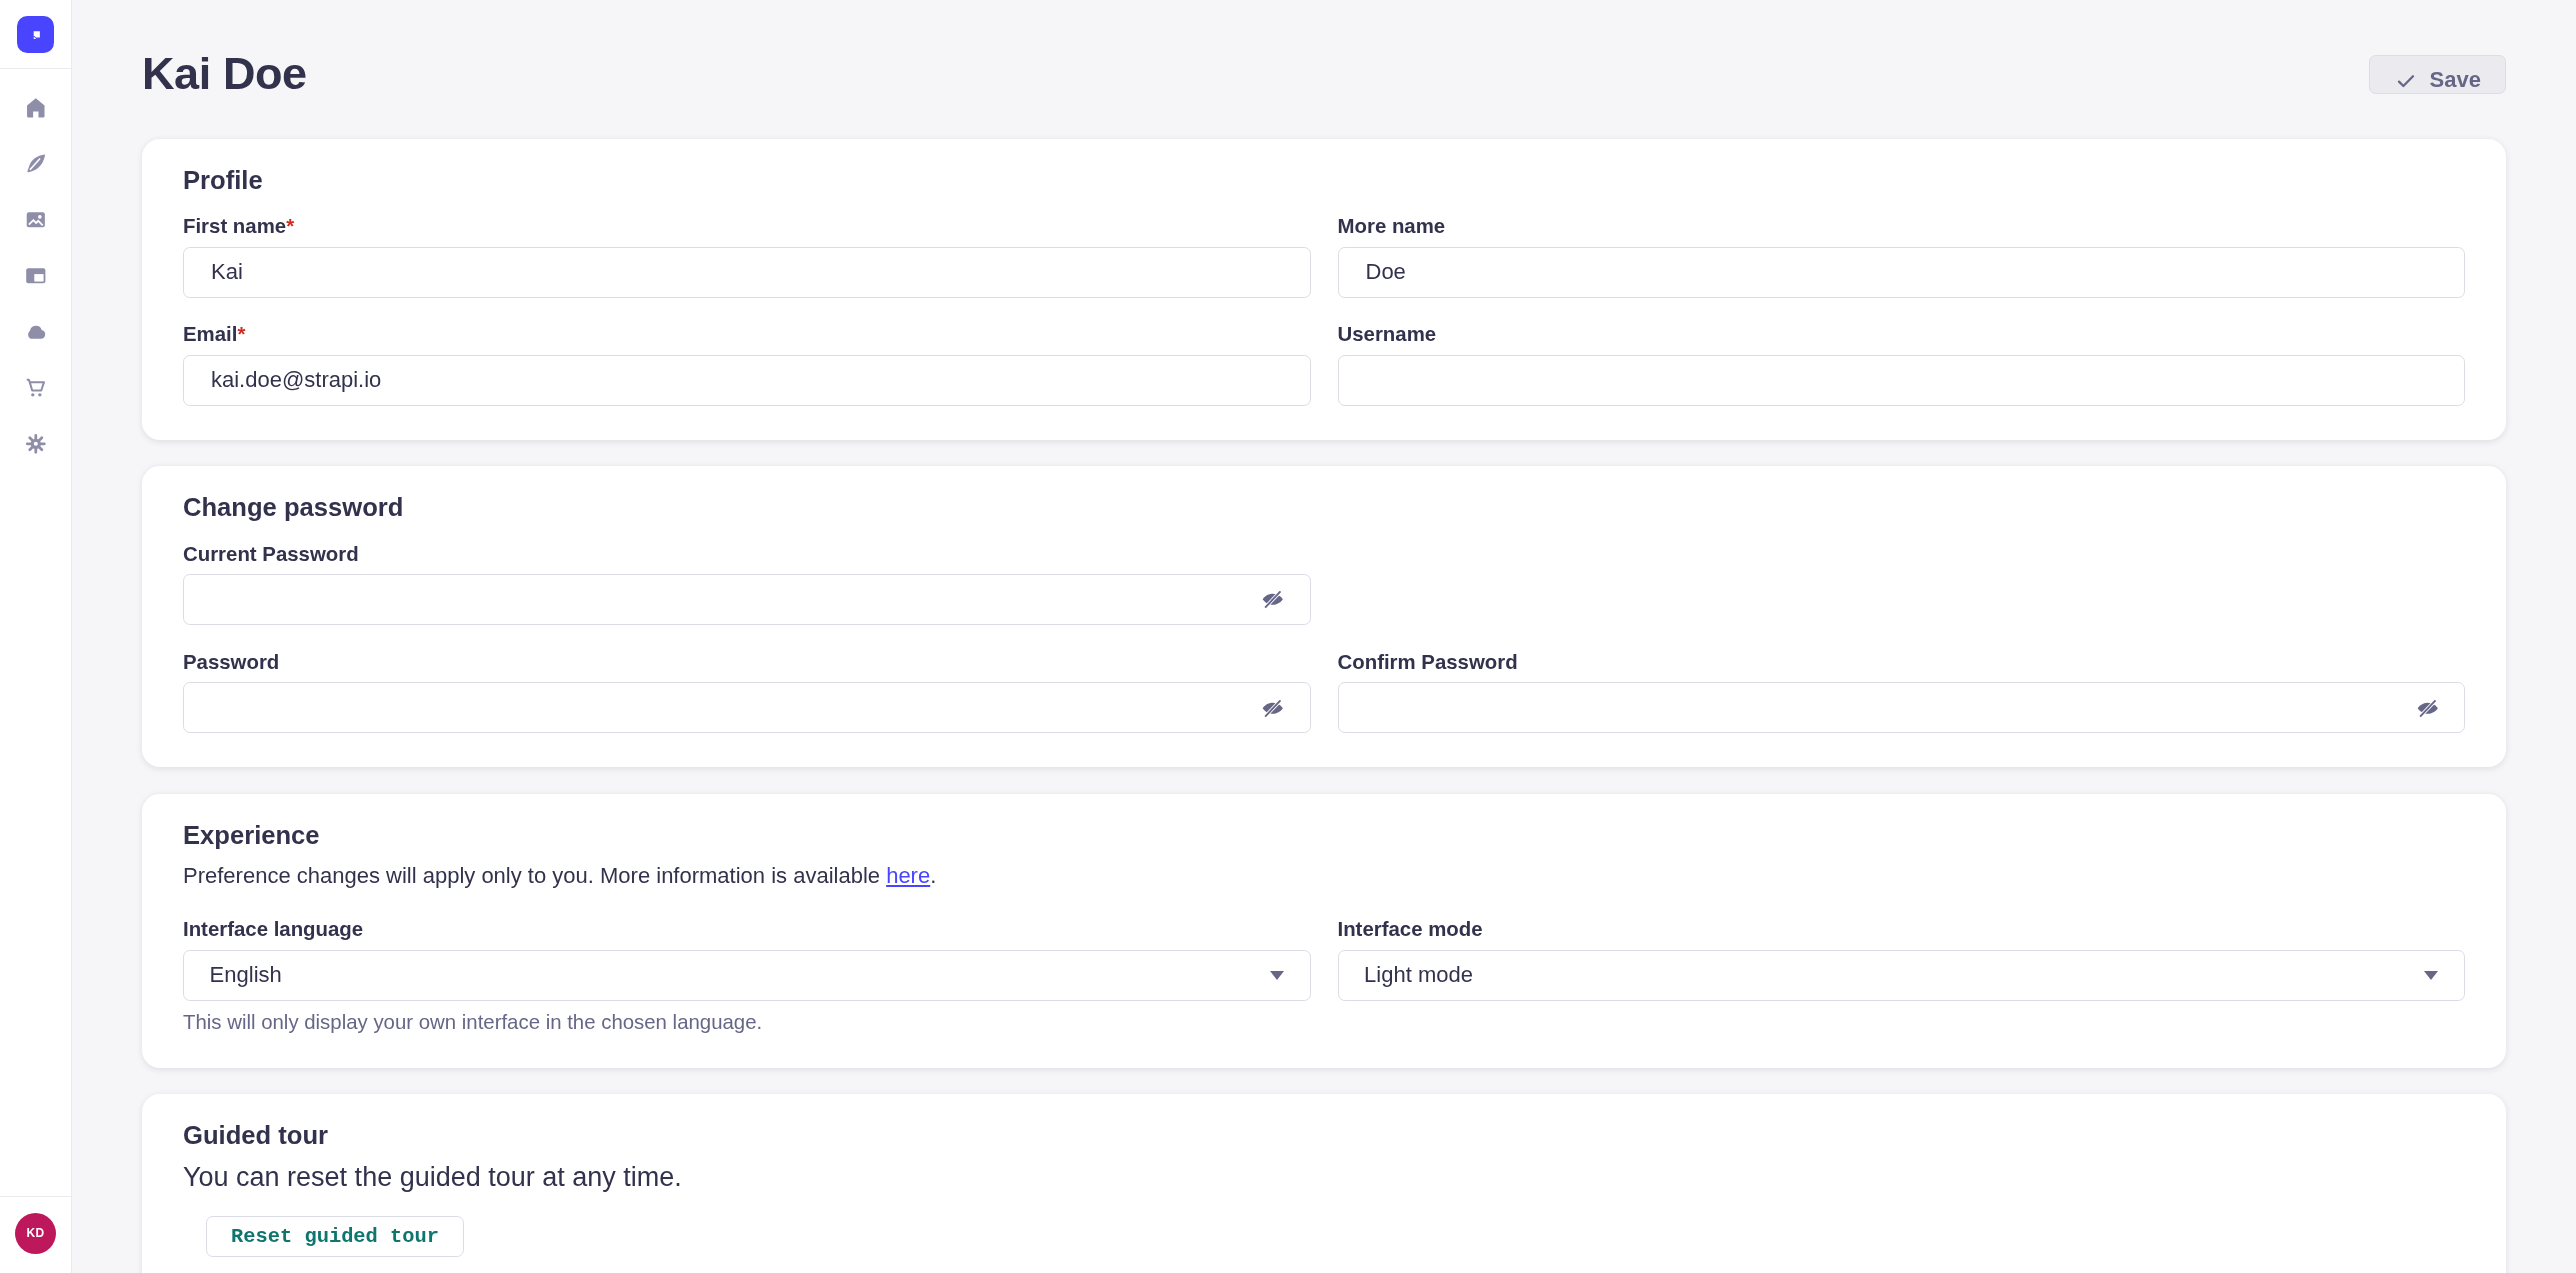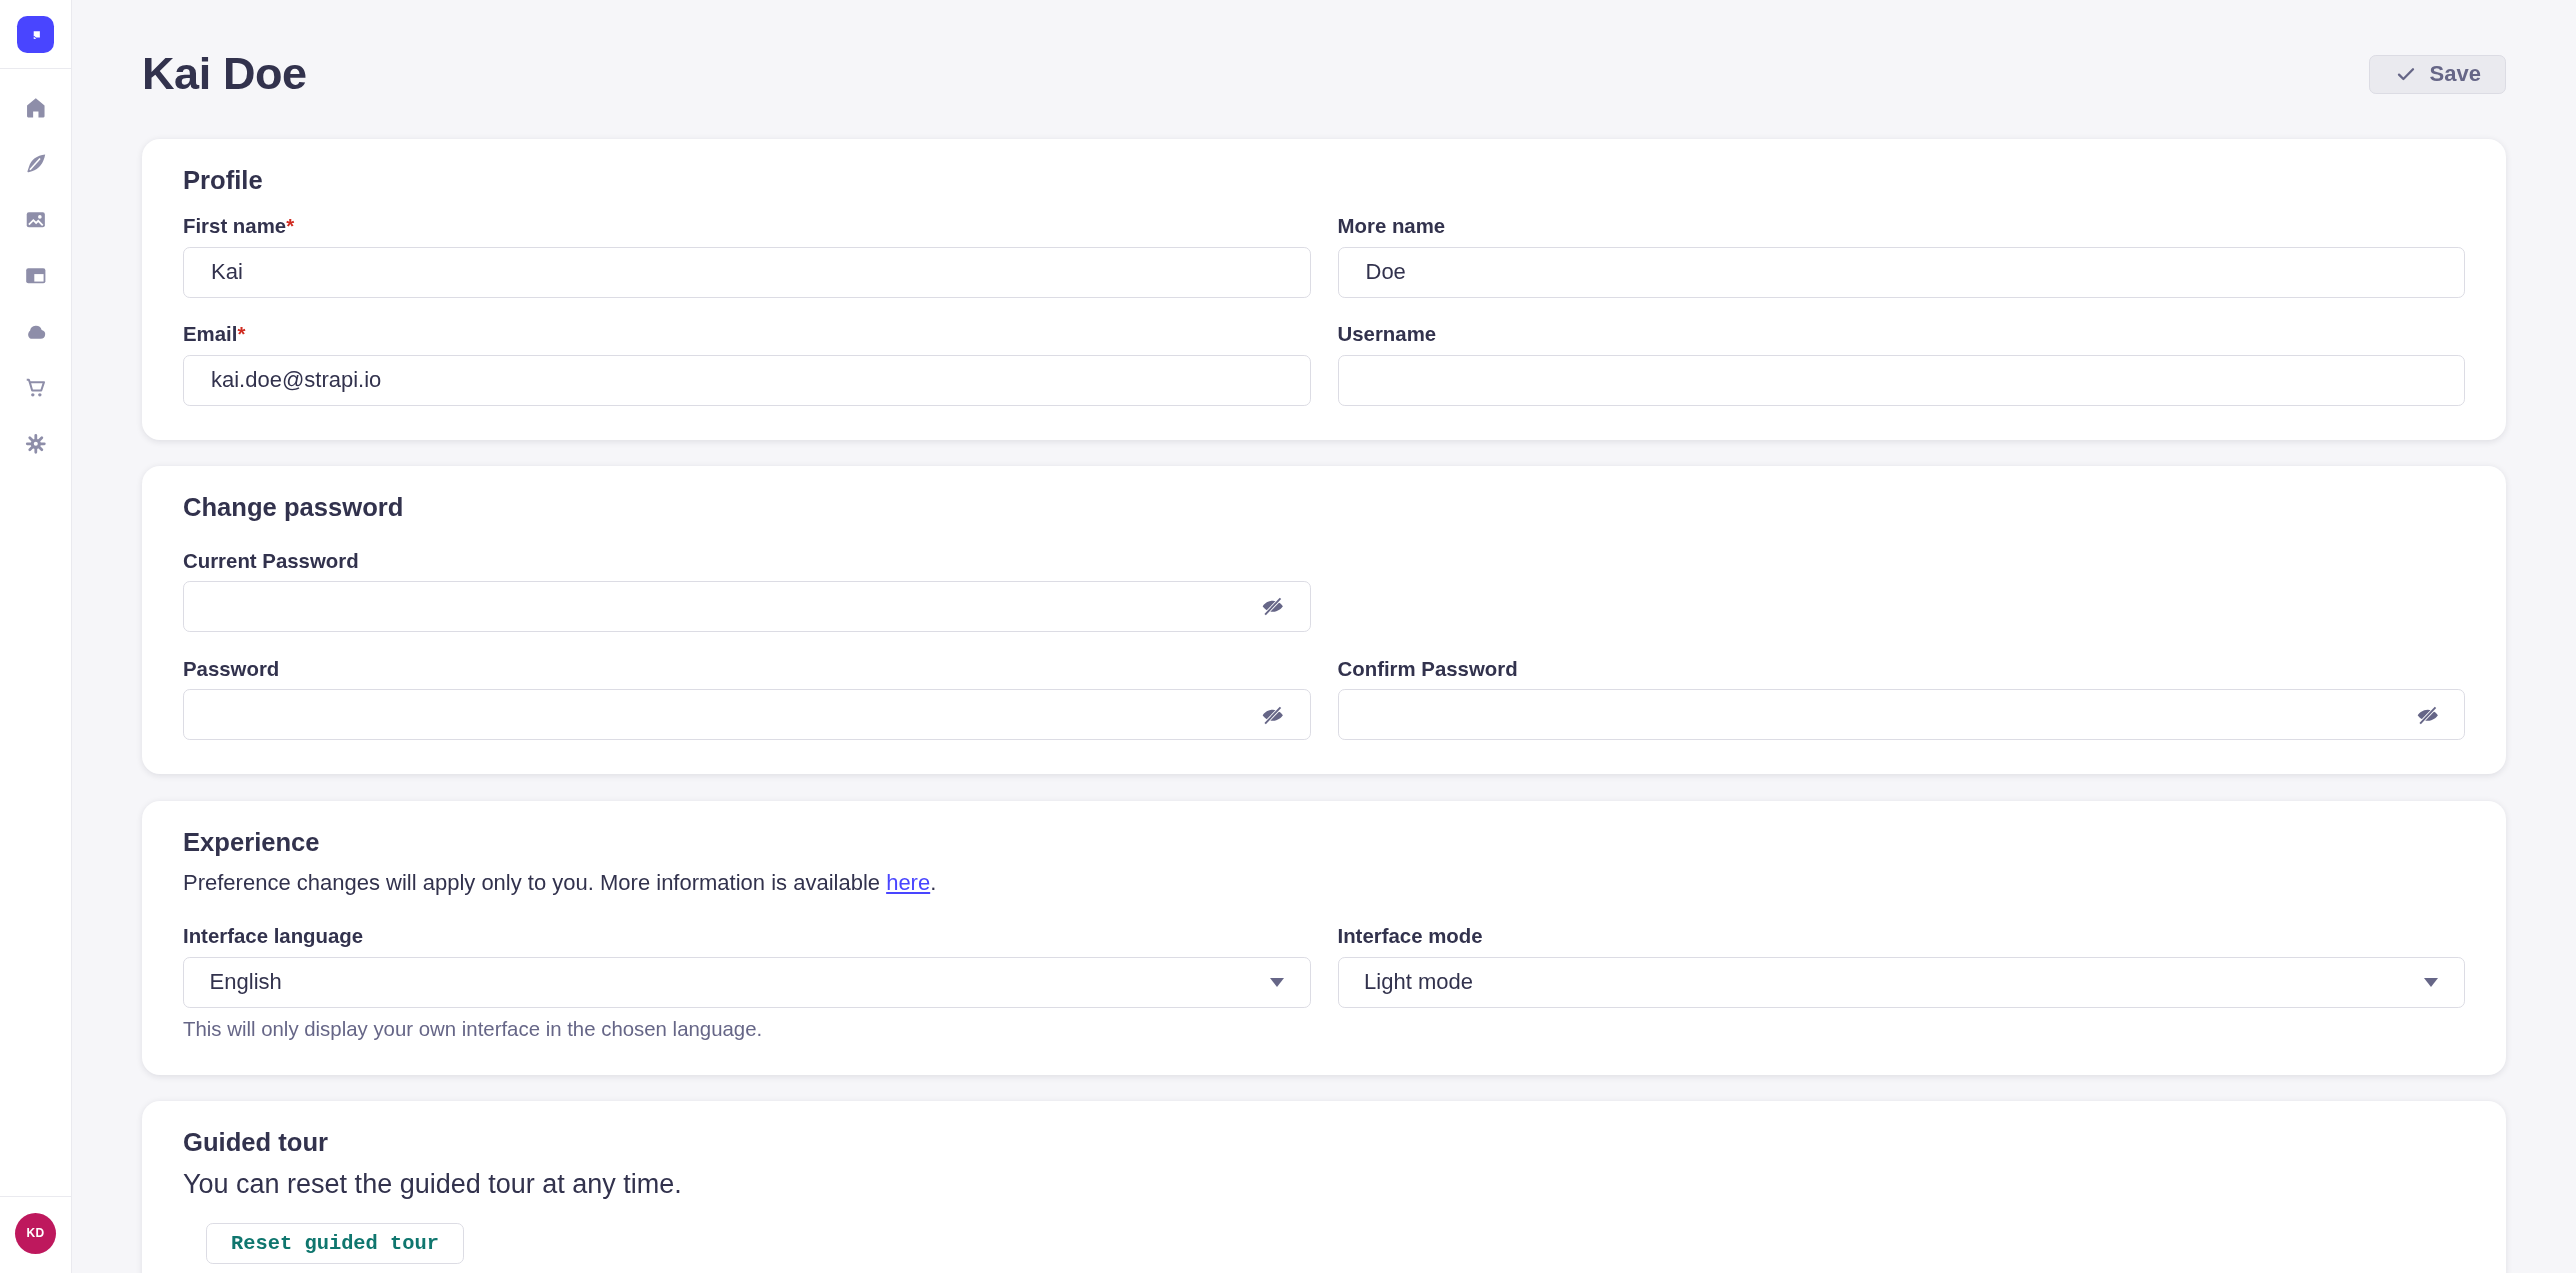--- a/index.html
+++ b/index.html
@@ -54,21 +54,21 @@
   .main { flex: 1; padding: 0 70px; }
   .page-header {
     display: flex; align-items: center; justify-content: space-between;
     padding: 48px 0 0; margin-bottom: 39px;
   }
   h1.page-title {
     margin: 0; font-size: 45px; font-weight: 700;
     letter-spacing: -0.4px; color: #32324d;
   }
   .save-btn {
-    display: flex; align-items: center; gap: 12px;
+    display: flex; align-items: flex-end; gap: 12px;
     height: 39px; padding: 0 24px;
     background: #eaeaef; border: 0.9px solid #dcdce4; border-radius: 6.8px;
     color: #666687; font-size: 22px; font-weight: 600;
     font-family: inherit; cursor: default;
   }
 
   
   .card {
     background: #ffffff; border-radius: 18px;
     box-shadow: 0 1.7px 6.8px rgba(33, 33, 52, 0.1);
@@ -116,21 +116,21 @@
   .hint { font-size: 20.4px; color: #666687; margin-top: 10.2px; }
   .desc { font-size: 22px; color: #32324d; margin: -6.8px 0 29px; }
   .desc a { color: #4945ff; text-decoration: underline; cursor: pointer; }
   .gt-desc { font-size: 27px; color: #32324d; margin: -8.5px 0 23px; }
   .tertiary-btn {
     height: 41px; padding: 0 24px;
     background: #ffffff; border: 0.9px solid #dcdce4; border-radius: 6.8px;
     font-size: 20.4px; font-weight: 600; color: #0f766e;
     font-family: Liberation Mono, monospace; cursor: pointer; margin-left: 23px;
   }
-  .cp-current { grid-row: 1; grid-column: 1; margin-top: 7px; }
+  .cp-current { grid-row: 1; grid-column: 1; }
   .cp-password { grid-row: 2; grid-column: 1; }
   .cp-confirm { grid-row: 2; grid-column: 2; }
 </style>
 </head>
 <body>
 
 <div class="app">
 
   <aside class="sidebar">
     <div class="logo-wrap">

